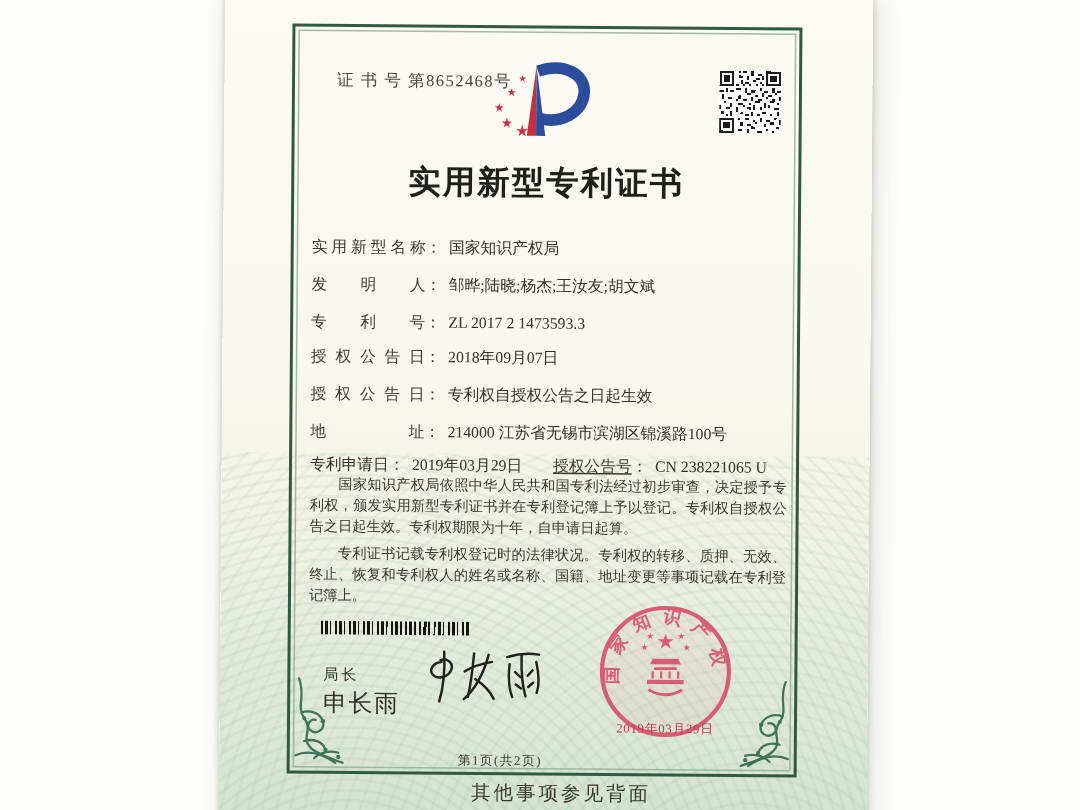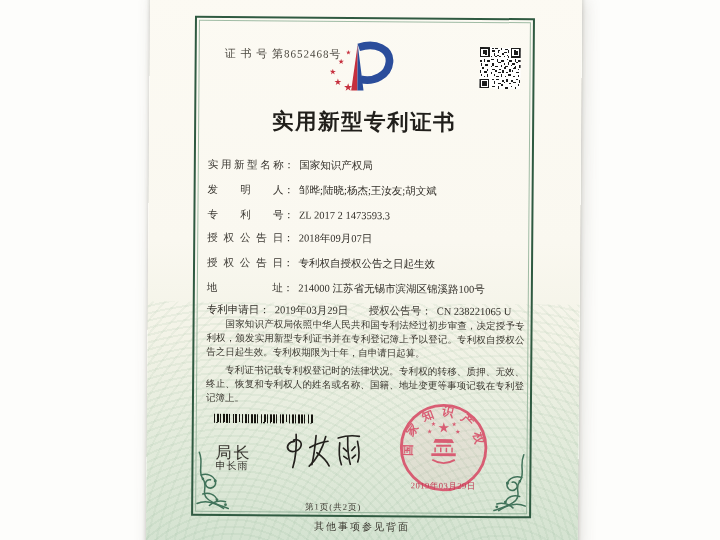--- a/index.html
+++ b/index.html
@@ -29,44 +29,44 @@
   .logo{position:absolute;left:126px;top:22px;width:74px;height:54px;}
   .qr{position:absolute;left:283px;top:27px;width:41px;height:42px;}
   .title{
     position:absolute;left:0;top:88px;width:100%;text-align:center;
     font-size:21.5px;font-weight:bold;color:#211f1b;letter-spacing:1.5px;white-space:nowrap;
   }
   .field{position:absolute;left:12px;right:10px;font-size:10.5px;color:#33302a;white-space:nowrap;}
   .flabel{display:inline-block;width:76px;text-align:justify;text-align-last:justify;color:#3c3933;vertical-align:bottom;}
   .fvalue{margin-left:5px;}
   .grant2{position:absolute;left:162px;top:0;}
-  .grant2 .flabel2{color:#3c3933;}
+  .grant2 .flabel2{color:#3c3933;text-decoration:underline;}
   .paras{position:absolute;left:12px;top:299px;width:318px;}
   .paras p{
     margin:0 0 3px;font-size:9.5px;line-height:14.2px;color:#3a372f;
     text-indent:2em;text-align:justify;
   }
   .barcode{
     position:absolute;left:20px;top:396px;width:100px;height:9px;
     background:repeating-linear-gradient(90deg,#16140f 0 1.3px,rgba(0,0,0,0) 1.3px 2.7px,#16140f 2.7px 4.7px,rgba(0,0,0,0) 4.7px 6px,#16140f 6px 6.9px,rgba(0,0,0,0) 6.9px 9.4px);
   }
-  .signer-title{position:absolute;left:22px;top:425px;font-size:16px;color:#33302a;letter-spacing:2px;}
-  .signer-name{position:absolute;left:22px;top:441px;font-size:10px;color:#33302a;letter-spacing:1px;font-family:Liberation Serif, serif;}
+  .signer-title{position:absolute;left:22px;top:425px;font-size:10px;color:#33302a;letter-spacing:2px;}
+  .signer-name{position:absolute;left:22px;top:441px;font-size:16px;color:#33302a;letter-spacing:1px;font-family:Liberation Serif, serif;}
   .signature{position:absolute;left:82px;top:405px;width:96px;height:52px;transform:rotate(-3deg);}
   .seal{position:absolute;left:203px;top:381px;width:94px;height:94px;opacity:.92;}
   .seal-date{
     position:absolute;left:205px;top:461px;width:90px;text-align:center;
     font-size:8.5px;color:#c23a52;letter-spacing:.5px;white-space:nowrap;
   }
   .pageno{position:absolute;left:112px;top:483px;font-size:8.5px;color:#3a372f;letter-spacing:1px;}
   .ornament{position:absolute;bottom:2px;width:38px;height:62px;}
   .ornament.left{left:1px;}
   .ornament.right{right:1px;transform:scaleX(-1);}
   .footer-note{
-    position:absolute;left:168px;top:528px;font-size:10px;color:#3a372f;letter-spacing:2px;white-space:nowrap;
+    position:absolute;left:168px;top:528px;font-size:13px;color:#3a372f;letter-spacing:2px;white-space:nowrap;
   }
 </style>
 </head>
 <body>
 
 <div class="paper">
   <div class="waves"></div>
 
   <div class="frame">
     <div class="frame-inner"></div>

